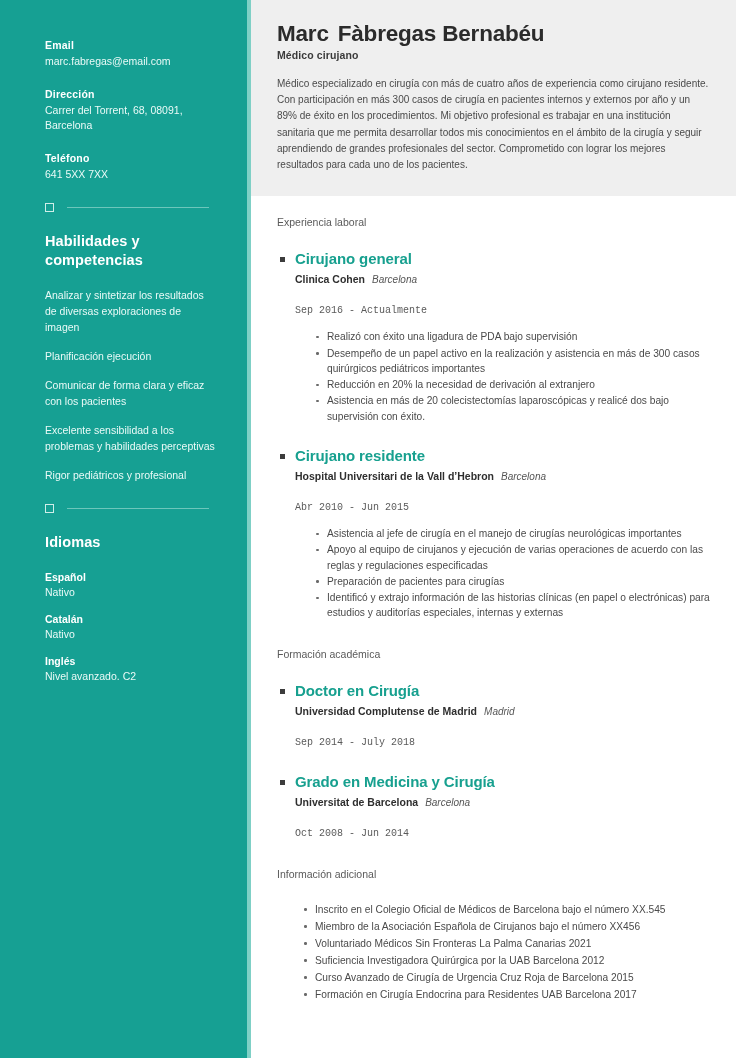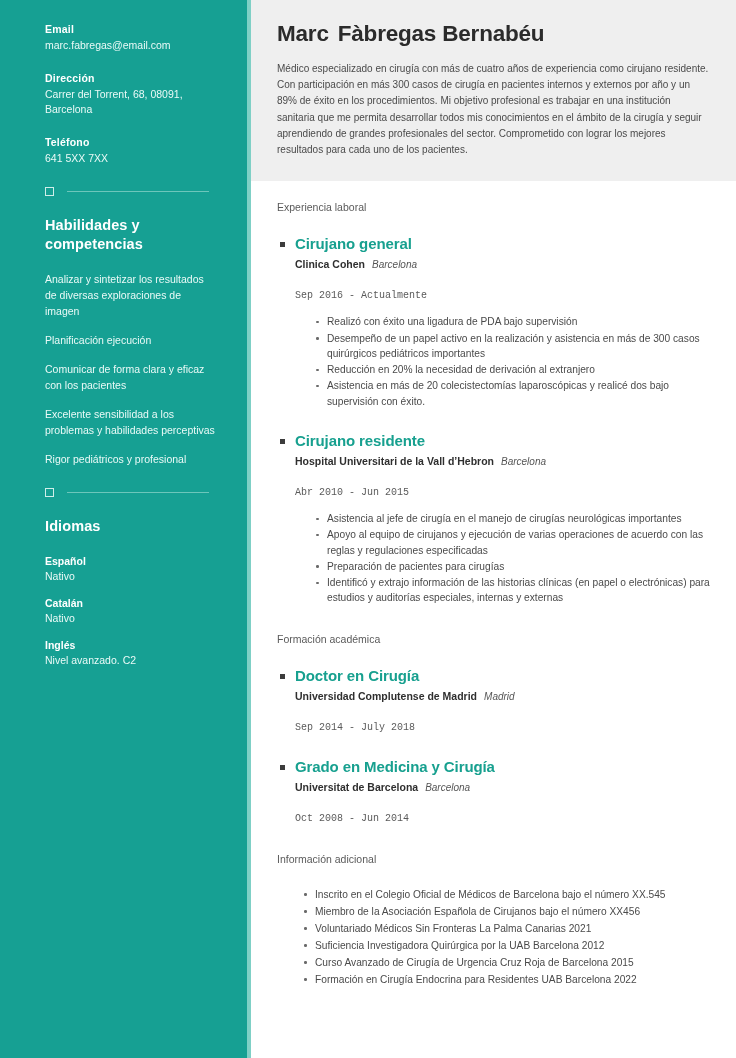--- a/index.html
+++ b/index.html
@@ -31,21 +31,21 @@
   }
   .sidebar-edge {
     position: absolute;
     left: 247px;
     top: 0;
     width: 4px;
     height: 1058px;
     background: #7fd0c6;
   }
 
-  .contact-block { margin-bottom: 17px; }
+  .contact-block { margin-bottom: 17px; margin-top: 16px; }
   .contact-label {
     font-size: 10.5px;
     font-weight: bold;
     letter-spacing: .2px;
     line-height: 15px;
     margin-bottom: 1px;
     color: #ffffff;
   }
   .contact-value {
     font-size: 10.5px;
@@ -295,20 +295,21 @@
 
   </aside>
   <div class="sidebar-edge"></div>
 
   <main class="main">
 
     <div class="header-band">
       <div class="full-name">
         <span class="given">Marc</span><span>Fàbregas Bernabéu</span>
       </div>
+      <div class="job-title">Médico cirujano</div>
       <div class="summary">Médico especializado en cirugía con más de cuatro años de experiencia como cirujano residente. Con participación en más 300 casos de cirugía en pacientes internos y externos por año y un 89% de éxito en los procedimientos. Mi objetivo profesional es trabajar en una institución sanitaria que me permita desarrollar todos mis conocimientos en el ámbito de la cirugía y seguir aprendiendo de grandes profesionales del sector. Comprometido con lograr los mejores resultados para cada uno de los pacientes.</div>
     </div>
 
     <div class="body-area">
 
       <section class="section">
         <div class="section-label">Experiencia laboral</div>
 
         <div class="entry">
           <span class="entry-bullet"></span>
@@ -364,19 +365,19 @@
       </section>
 
       <section class="section gap-before-section">
         <div class="section-label">Información adicional</div>
         <ul class="extra-list">
           <li>Inscrito en el Colegio Oficial de Médicos de Barcelona bajo el número XX.545</li>
           <li>Miembro de la Asociación Española de Cirujanos bajo el número XX456</li>
           <li>Voluntariado Médicos Sin Fronteras La Palma Canarias 2021</li>
           <li>Suficiencia Investigadora Quirúrgica por la UAB Barcelona 2012</li>
           <li>Curso Avanzado de Cirugía de Urgencia Cruz Roja de Barcelona 2015</li>
-          <li>Formación en Cirugía Endocrina para Residentes UAB Barcelona 2022</li>
+          <li>Formación en Cirugía Endocrina para Residentes UAB Barcelona 2017</li>
         </ul>
       </section>
 
     </div>
   </main>
 </div>
 
 </body></html>

